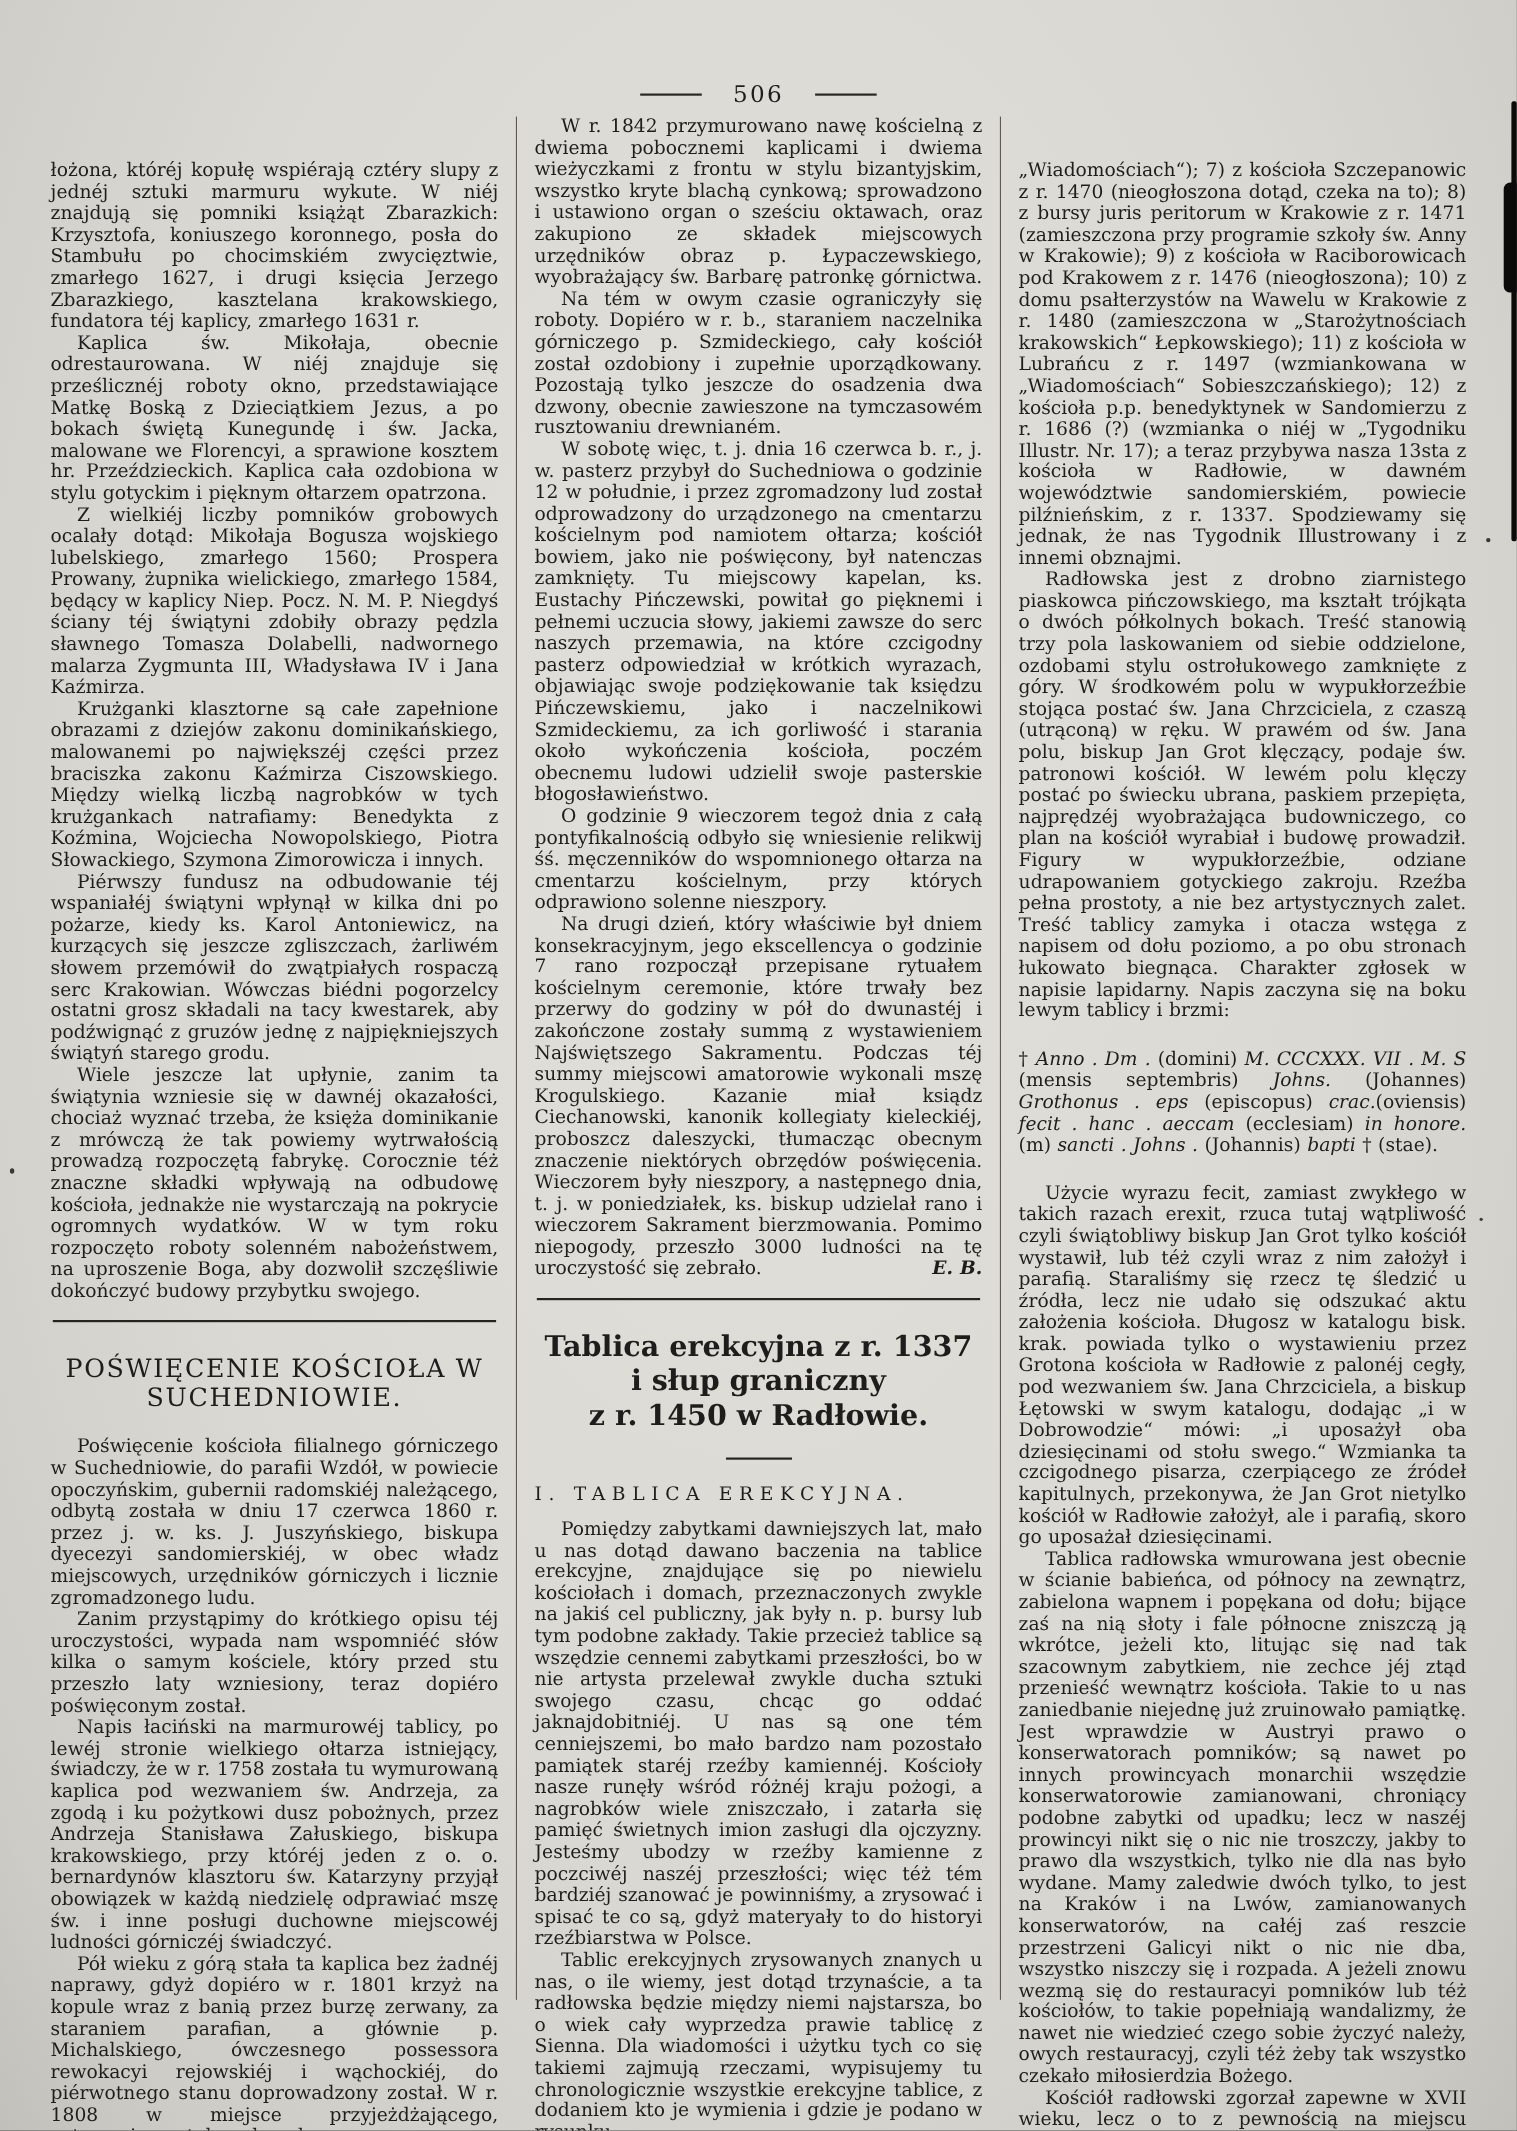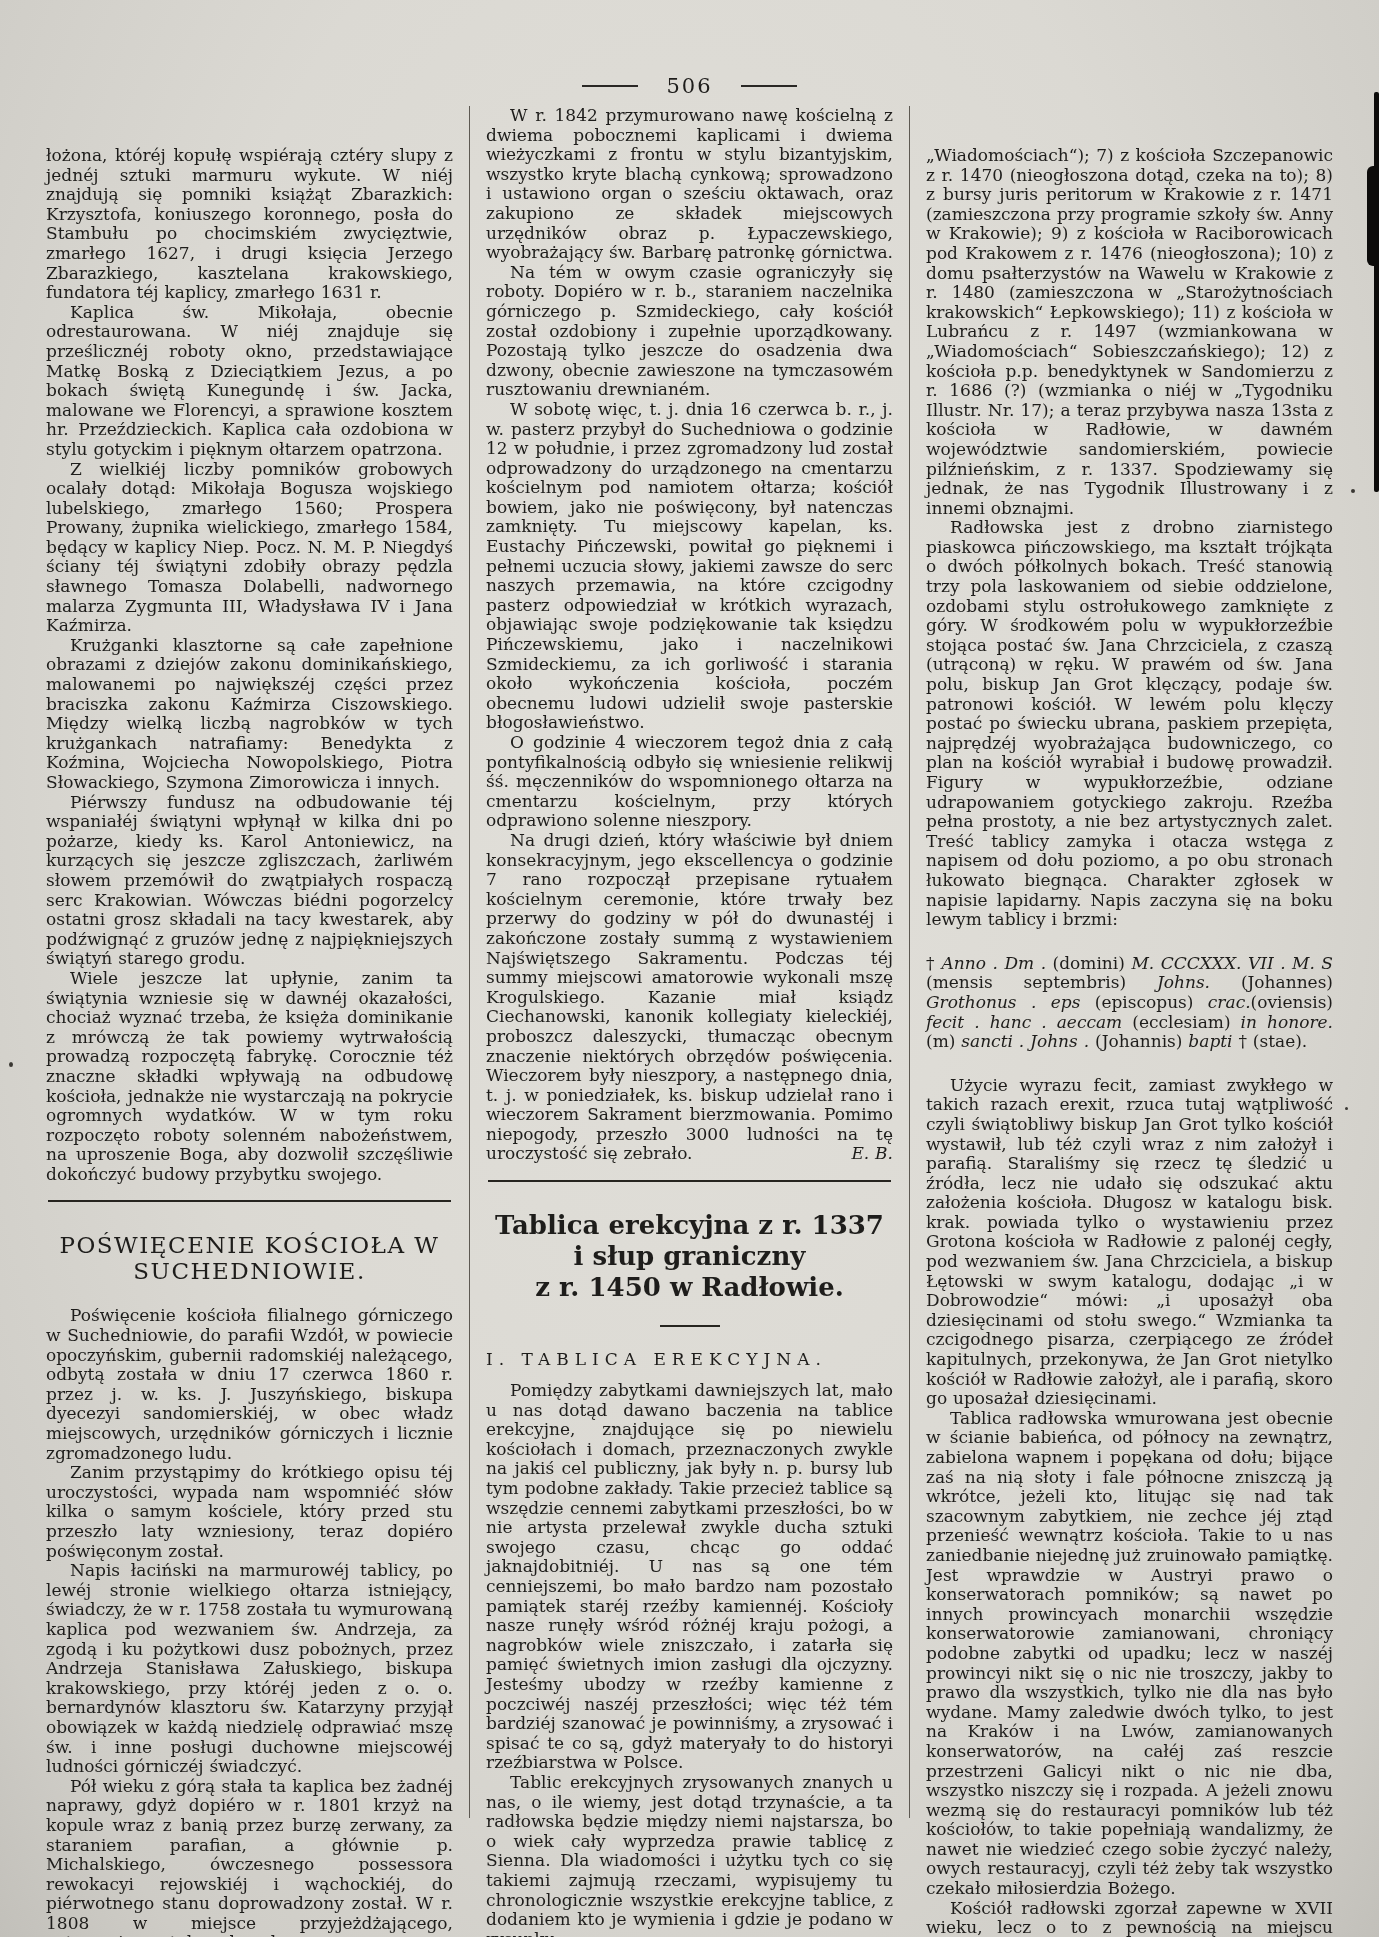--- a/index.html
+++ b/index.html
@@ -16,21 +16,21 @@
   .col-rule{width:1px;background:#5d5952;height:1712px;flex:none;}
   .para{margin:0;font-size:17px;line-height:19.6px;text-align:justify;text-indent:24px;word-spacing:0.5px;}
   .para.noindent{text-indent:0;margin-top:40px;}
   .divider{border:0;border-top:2px solid #26241f;margin:16px 2px 0;}
   .section-heading{margin:30px 0 22px;text-align:center;font-weight:normal;font-size:23px;letter-spacing:1.5px;}
   .article-title{margin:28px 0 0;text-align:center;font-weight:bold;font-size:26px;line-height:31px;}
   .title-divider{border:0;border-top:2px solid #26241f;width:60px;margin:22px auto 0;}
   .article-subheading{margin:22px 0 12px;text-align:left;font-weight:normal;font-size:17px;letter-spacing:6px;}
   .inscription{margin:24px 0;text-indent:0;}
   .it{font-style:italic;}
-  .sig{float:right;font-style:italic;padding-left:18px;}
+  .sig{float:right;font-style:italic;padding-left:18px;font-weight:bold;}
   .artifact{position:absolute;background:#0c0b0a;}
   .artifact-strip{right:0;top:92px;width:5px;height:400px;border-radius:2px;}
   .artifact-blob{right:0;top:166px;width:12px;height:100px;border-radius:6px 0 0 6px;}
   .speck{position:absolute;background:#3a3833;border-radius:50%;}
   .speck-1{right:24px;top:489px;width:4px;height:4px;}
   .speck-2{right:31px;top:1107px;width:3px;height:3px;}
   .speck-3{left:9px;top:1062px;width:4px;height:5px;}
 </style>
 </head>
 <body>
@@ -55,21 +55,21 @@
         <p class="para">Zanim przystąpimy do krótkiego opisu téj uroczystości, wypada nam wspomniéć słów kilka o samym kościele, który przed stu przeszło laty wzniesiony, teraz dopiéro poświęconym został.</p>
         <p class="para">Napis łaciński na marmurowéj tablicy, po lewéj stronie wielkiego ołtarza istniejący, świadczy, że w r. 1758 została tu wymurowaną kaplica pod wezwaniem św. Andrzeja, za zgodą i ku pożytkowi dusz pobożnych, przez Andrzeja Stanisława Załuskiego, biskupa krakowskiego, przy któréj jeden z o. o. bernardynów klasztoru św. Katarzyny przyjął obowiązek w każdą niedzielę odprawiać mszę św. i inne posługi duchowne miejscowéj ludności górniczéj świadczyć.</p>
         <p class="para">Pół wieku z górą stała ta kaplica bez żadnéj naprawy, gdyż dopiéro w r. 1801 krzyż na kopule wraz z banią przez burzę zerwany, za staraniem parafian, a głównie p. Michalskiego, ówczesnego possessora rewokacyi rejowskiéj i wąchockiéj, do piérwotnego stanu doprowadzony został. W r. 1808 w miejsce przyjeżdżającego, ustanowiono stałego kapelana.</p>
         <p class="para">W późniejszym czasie, skutkiem napływu ludności do Suchedniowa, oraz przyłączenia do tutejszéj filii wiosek: Stokowca, Baranowa, Jędrowa, Gorczycy i Błota, stało się niemal konieczném rozprzestrzenienie zbyt małéj kaplicy. Za staraniem hr. Henryka Łubieńskiego, naówczas wiceprezesa Banku polskiego, sporządzono anszlagi tak na powiększenie kościoła, jako i upiększenie onego, oraz wybudowanie probostwa.</p>
       </div>
     <div class="col-rule"></div>
     <div class="col">
         <p class="para">W r. 1842 przymurowano nawę kościelną z dwiema pobocznemi kaplicami i dwiema wieżyczkami z frontu w stylu bizantyjskim, wszystko kryte blachą cynkową; sprowadzono i ustawiono organ o sześciu oktawach, oraz zakupiono ze składek miejscowych urzędników obraz p. Łypaczewskiego, wyobrażający św. Barbarę patronkę górnictwa.</p>
         <p class="para">Na tém w owym czasie ograniczyły się roboty. Dopiéro w r. b., staraniem naczelnika górniczego p. Szmideckiego, cały kościół został ozdobiony i zupełnie uporządkowany. Pozostają tylko jeszcze do osadzenia dwa dzwony, obecnie zawieszone na tymczasowém rusztowaniu drewnianém.</p>
         <p class="para">W sobotę więc, t. j. dnia 16 czerwca b. r., j. w. pasterz przybył do Suchedniowa o godzinie 12 w południe, i przez zgromadzony lud został odprowadzony do urządzonego na cmentarzu kościelnym pod namiotem ołtarza; kościół bowiem, jako nie poświęcony, był natenczas zamknięty. Tu miejscowy kapelan, ks. Eustachy Pińczewski, powitał go pięknemi i pełnemi uczucia słowy, jakiemi zawsze do serc naszych przemawia, na które czcigodny pasterz odpowiedział w krótkich wyrazach, objawiając swoje podziękowanie tak księdzu Pińczewskiemu, jako i naczelnikowi Szmideckiemu, za ich gorliwość i starania około wykończenia kościoła, poczém obecnemu ludowi udzielił swoje pasterskie błogosławieństwo.</p>
-        <p class="para">O godzinie 4 wieczorem tegoż dnia z całą pontyfikalnością odbyło się wniesienie relikwij śś. męczenników do wspomnionego ołtarza na cmentarzu kościelnym, przy których odprawiono solenne nieszpory.</p>
+        <p class="para">O godzinie 9 wieczorem tegoż dnia z całą pontyfikalnością odbyło się wniesienie relikwij śś. męczenników do wspomnionego ołtarza na cmentarzu kościelnym, przy których odprawiono solenne nieszpory.</p>
         <p class="para">Na drugi dzień, który właściwie był dniem konsekracyjnym, jego ekscellencya o godzinie 7 rano rozpoczął przepisane rytuałem kościelnym ceremonie, które trwały bez przerwy do godziny w pół do dwunastéj i zakończone zostały summą z wystawieniem Najświętszego Sakramentu. Podczas téj summy miejscowi amatorowie wykonali mszę Krogulskiego. Kazanie miał ksiądz Ciechanowski, kanonik kollegiaty kieleckiéj, proboszcz daleszycki, tłumacząc obecnym znaczenie niektórych obrzędów poświęcenia. Wieczorem były nieszpory, a następnego dnia, t. j. w poniedziałek, ks. biskup udzielał rano i wieczorem Sakrament bierzmowania. Pomimo niepogody, przeszło 3000 ludności na tę uroczystość się zebrało.<span class="sig">E. B.</span></p>
         <hr class="divider">
         <h1 class="article-title">Tablica erekcyjna z r. 1337 i słup graniczny<br>z r. 1450 w Radłowie.</h1>
         <hr class="title-divider">
         <h3 class="article-subheading">I. TABLICA EREKCYJNA.</h3>
         <p class="para">Pomiędzy zabytkami dawniejszych lat, mało u nas dotąd dawano baczenia na tablice erekcyjne, znajdujące się po niewielu kościołach i domach, przeznaczonych zwykle na jakiś cel publiczny, jak były n. p. bursy lub tym podobne zakłady. Takie przecież tablice są wszędzie cennemi zabytkami przeszłości, bo w nie artysta przelewał zwykle ducha sztuki swojego czasu, chcąc go oddać jaknajdobitniéj. U nas są one tém cenniejszemi, bo mało bardzo nam pozostało pamiątek staréj rzeźby kamiennéj. Kościoły nasze runęły wśród różnéj kraju pożogi, a nagrobków wiele zniszczało, i zatarła się pamięć świetnych imion zasługi dla ojczyzny. Jesteśmy ubodzy w rzeźby kamienne z poczciwéj naszéj przeszłości; więc téż tém bardziéj szanować je powinniśmy, a zrysować i spisać te co są, gdyż materyały to do historyi rzeźbiarstwa w Polsce.</p>
         <p class="para">Tablic erekcyjnych zrysowanych znanych u nas, o ile wiemy, jest dotąd trzynaście, a ta radłowska będzie między niemi najstarsza, bo o wiek cały wyprzedza prawie tablicę z Sienna. Dla wiadomości i użytku tych co się takiemi zajmują rzeczami, wypisujemy tu chronologicznie wszystkie erekcyjne tablice, z dodaniem kto je wymienia i gdzie je podano w rysunku.</p>
       </div>
     <div class="col-rule"></div>
     <div class="col">

